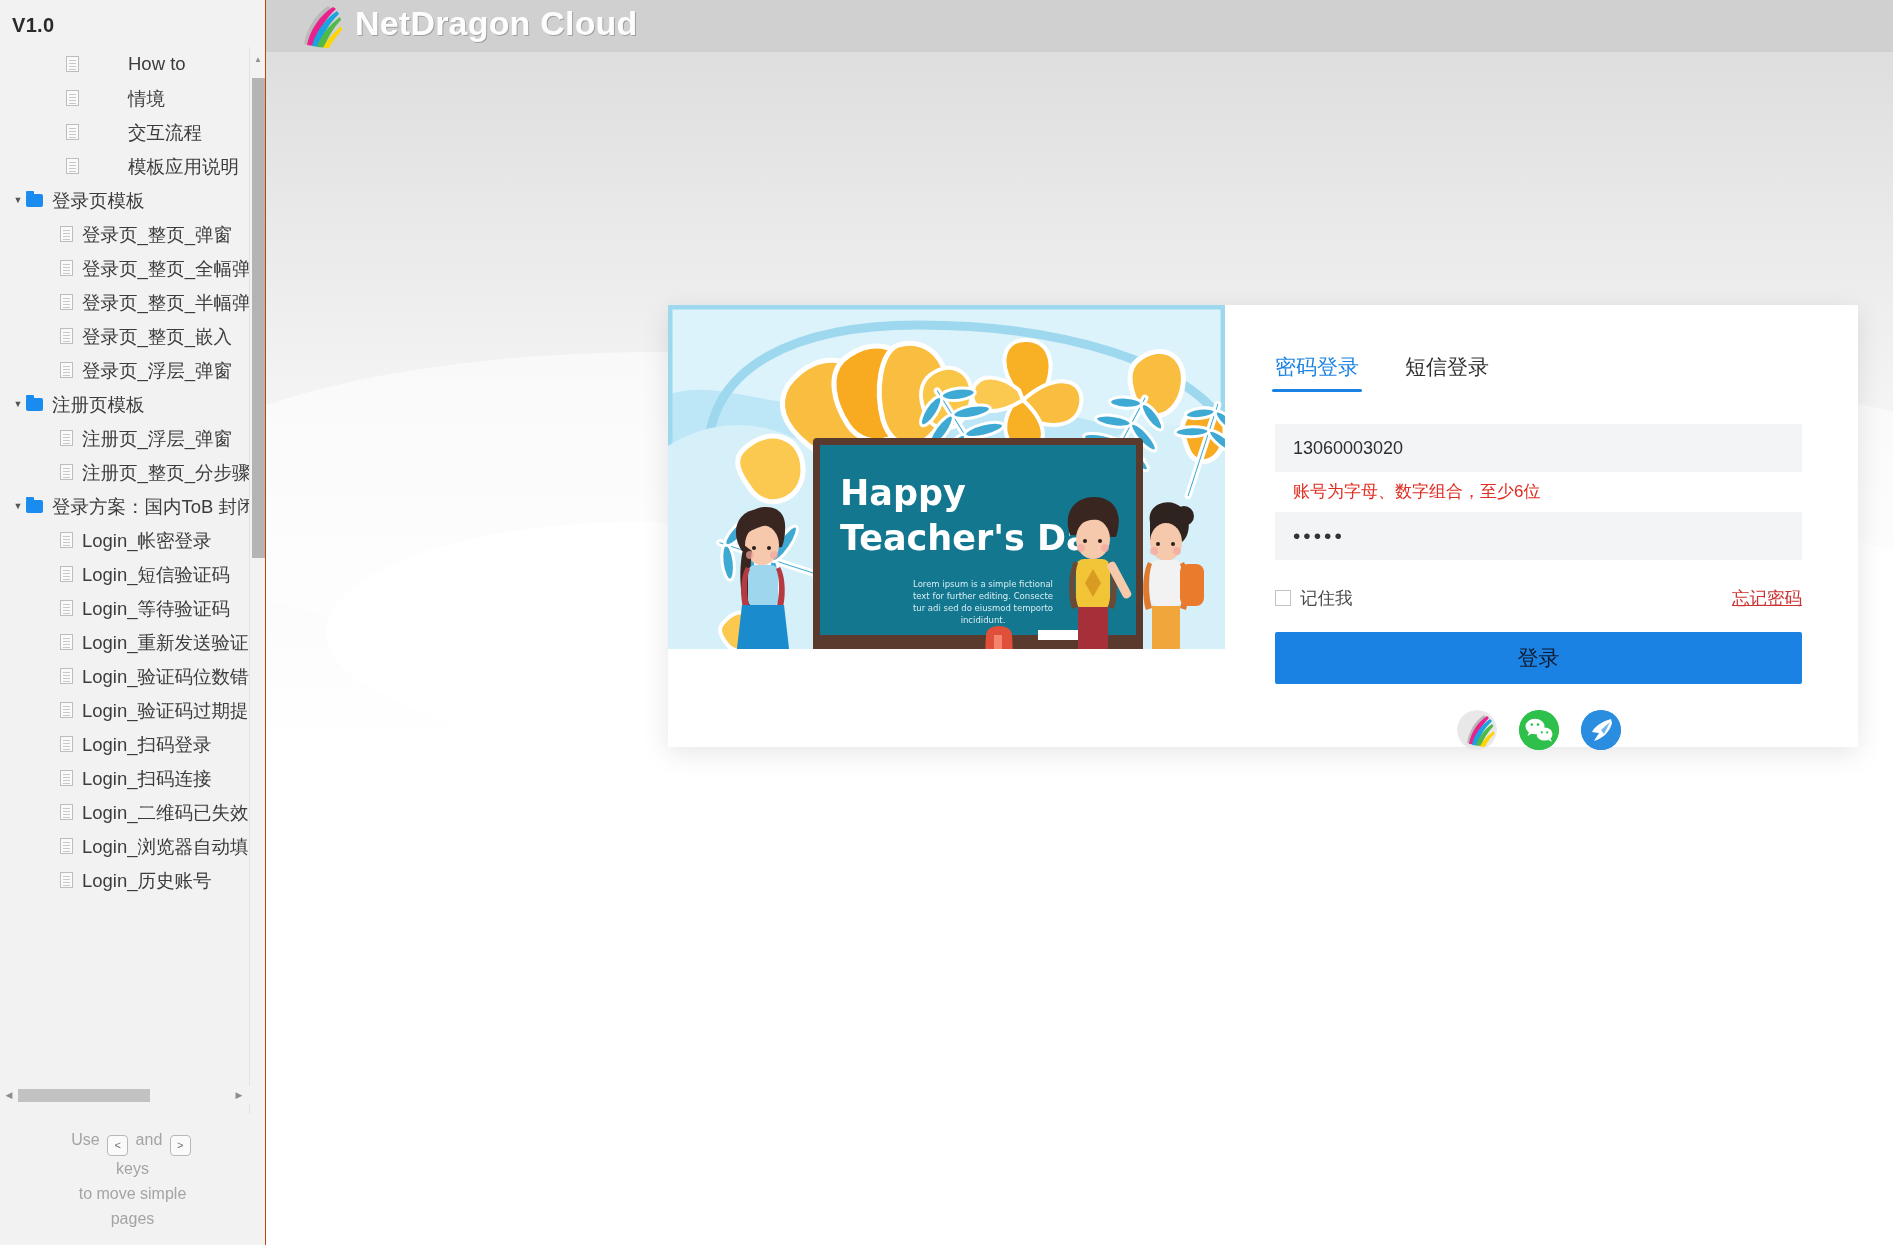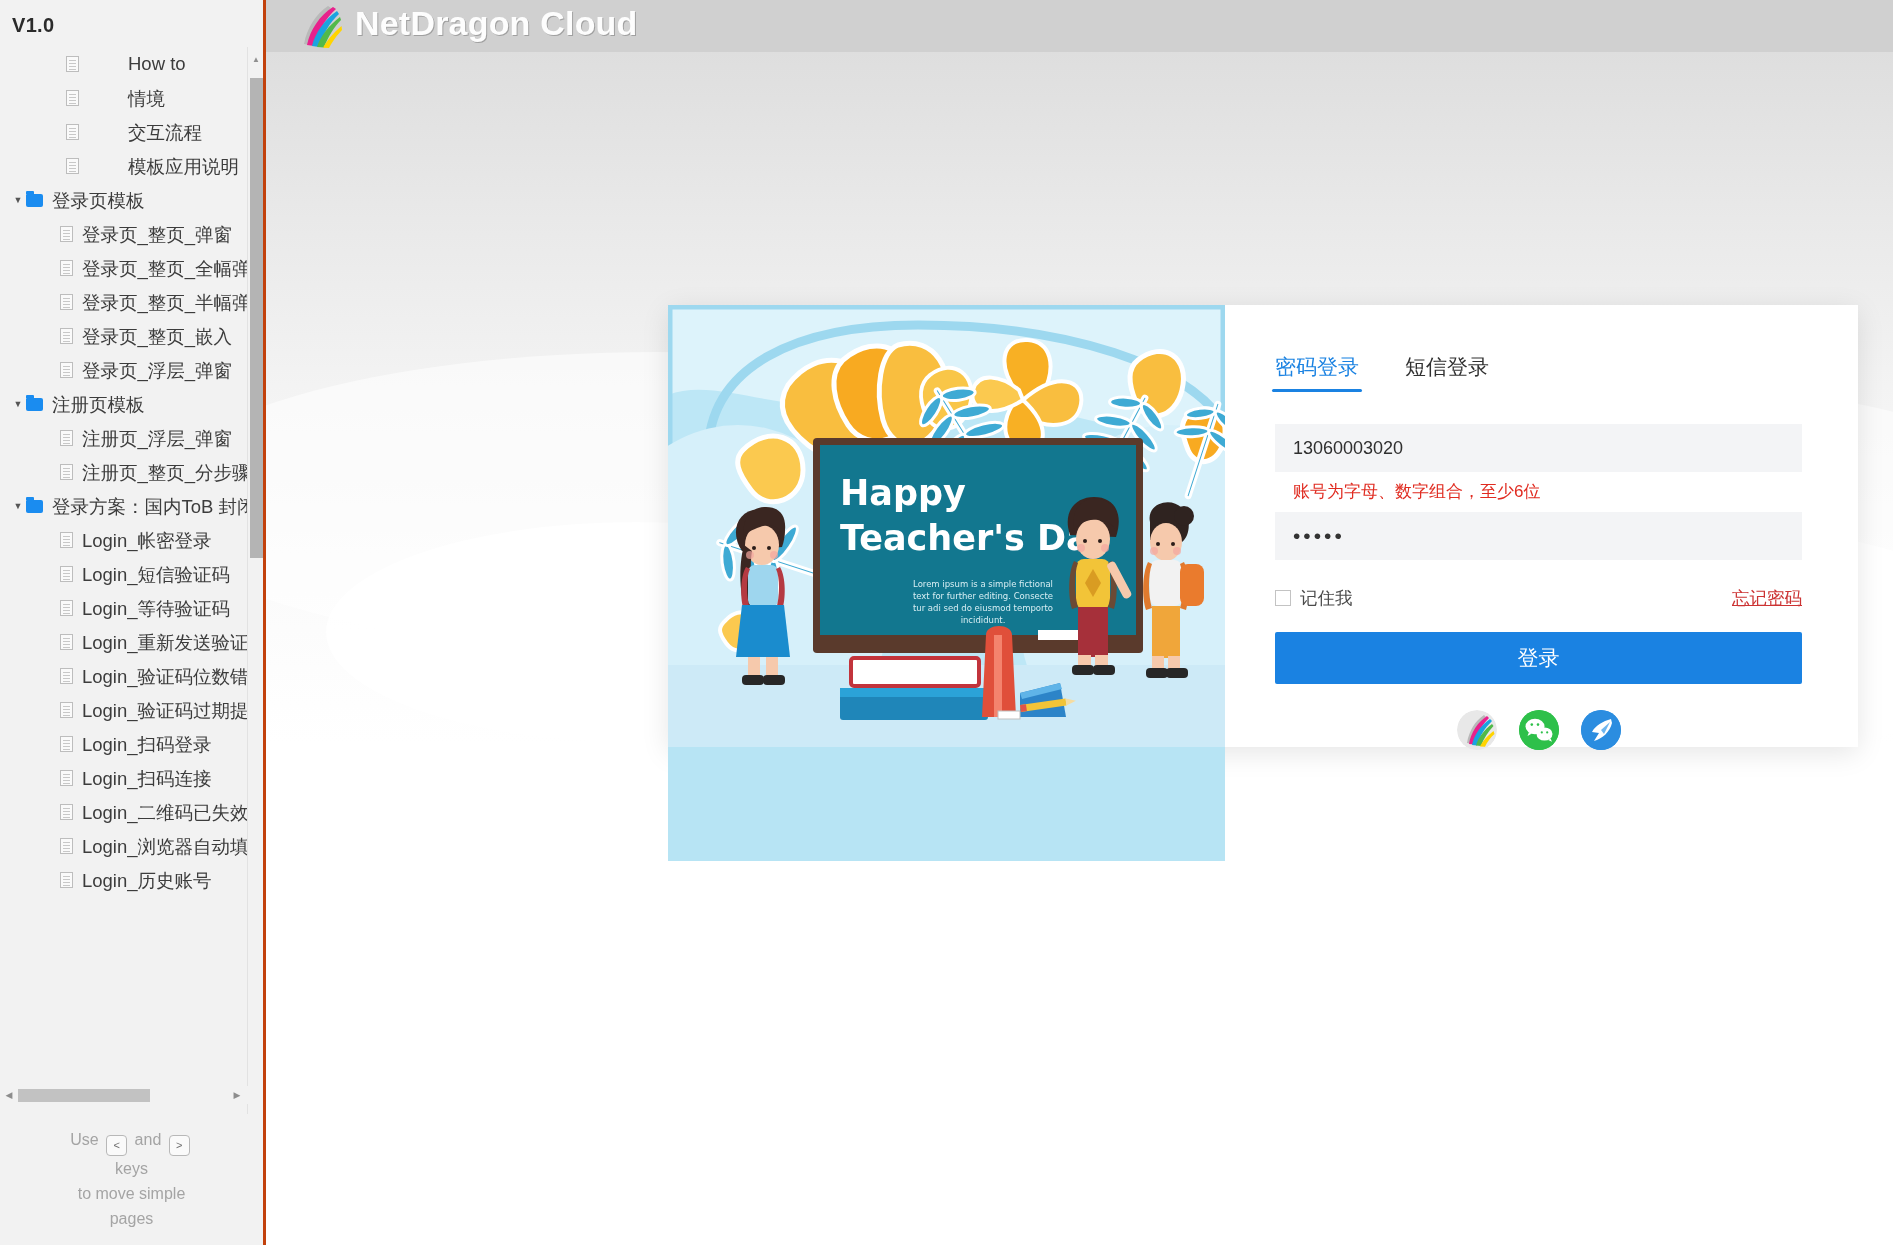--- a/index.html
+++ b/index.html
@@ -9,21 +9,21 @@
     font-family: "Liberation Sans", "DejaVu Sans", sans-serif;
     background: #ffffff;
   }
   .app { position: relative; width: 1893px; height: 1245px; display: flex; }
 
   
   .sidebar {
     position: relative;
     width: 266px; height: 1245px;
     background: #f2f2f2;
-    border-right: 3px solid #c2410c;
+    border-right: 1px solid #c2410c;
     flex: 0 0 266px;
     overflow: hidden;
   }
   .sidebar-version {
     font-size: 20px; font-weight: bold; color: #2b2b2b;
     padding: 14px 0 8px 12px; letter-spacing: .3px;
   }
   .tree {
     position: absolute;
     top: 47px; left: 0; right: 0; bottom: 165px;
@@ -181,21 +181,21 @@
   .login-card {
     position: absolute;
     left: 402px; top: 253px;
     width: 1190px; height: 442px;
     display: flex;
     box-shadow: 0 6px 26px rgba(0,0,0,.10);
     background: #ffffff;
   }
   .hero {
     position: relative;
-    width: 557px; height: 556px;
+    width: 557px; height: 344px;
     overflow: hidden;
     background: #b7e4f4;
     flex: 0 0 557px;
   }
   .hero svg { display: block; width: 557px; height: 442px; }
 
   .form-pane {
     position: relative;
     flex: 1 1 auto;
     background: #ffffff;
@@ -230,21 +230,21 @@
   }
   .remember { display: flex; align-items: center; font-size: 17.5px; color: #4b4b4b; }
   .cbox {
     width: 16px; height: 16px; border: 1.5px solid #c3c3c3;
     background: #fff; margin-right: 9px; flex: 0 0 16px;
   }
   .forgot { font-size: 17.5px; color: #c33; }
   .login-btn {
     margin-top: 22px;
     width: 100%; height: 52px;
-    background: #1a82e2; color: #ffffff;
+    background: #1a82e2; color: #0f172a;
     border: none; border-radius: 2px;
     font-size: 21px; cursor: pointer;
     font-family: "Liberation Sans", sans-serif;
   }
   .socials {
     margin-top: 26px;
     display: flex; justify-content: center; gap: 22px;
   }
   .social { width: 40px; height: 40px; border-radius: 50%; overflow: hidden; cursor: pointer; }
   .social-wechat { background: #2ec04a; position: relative; }

